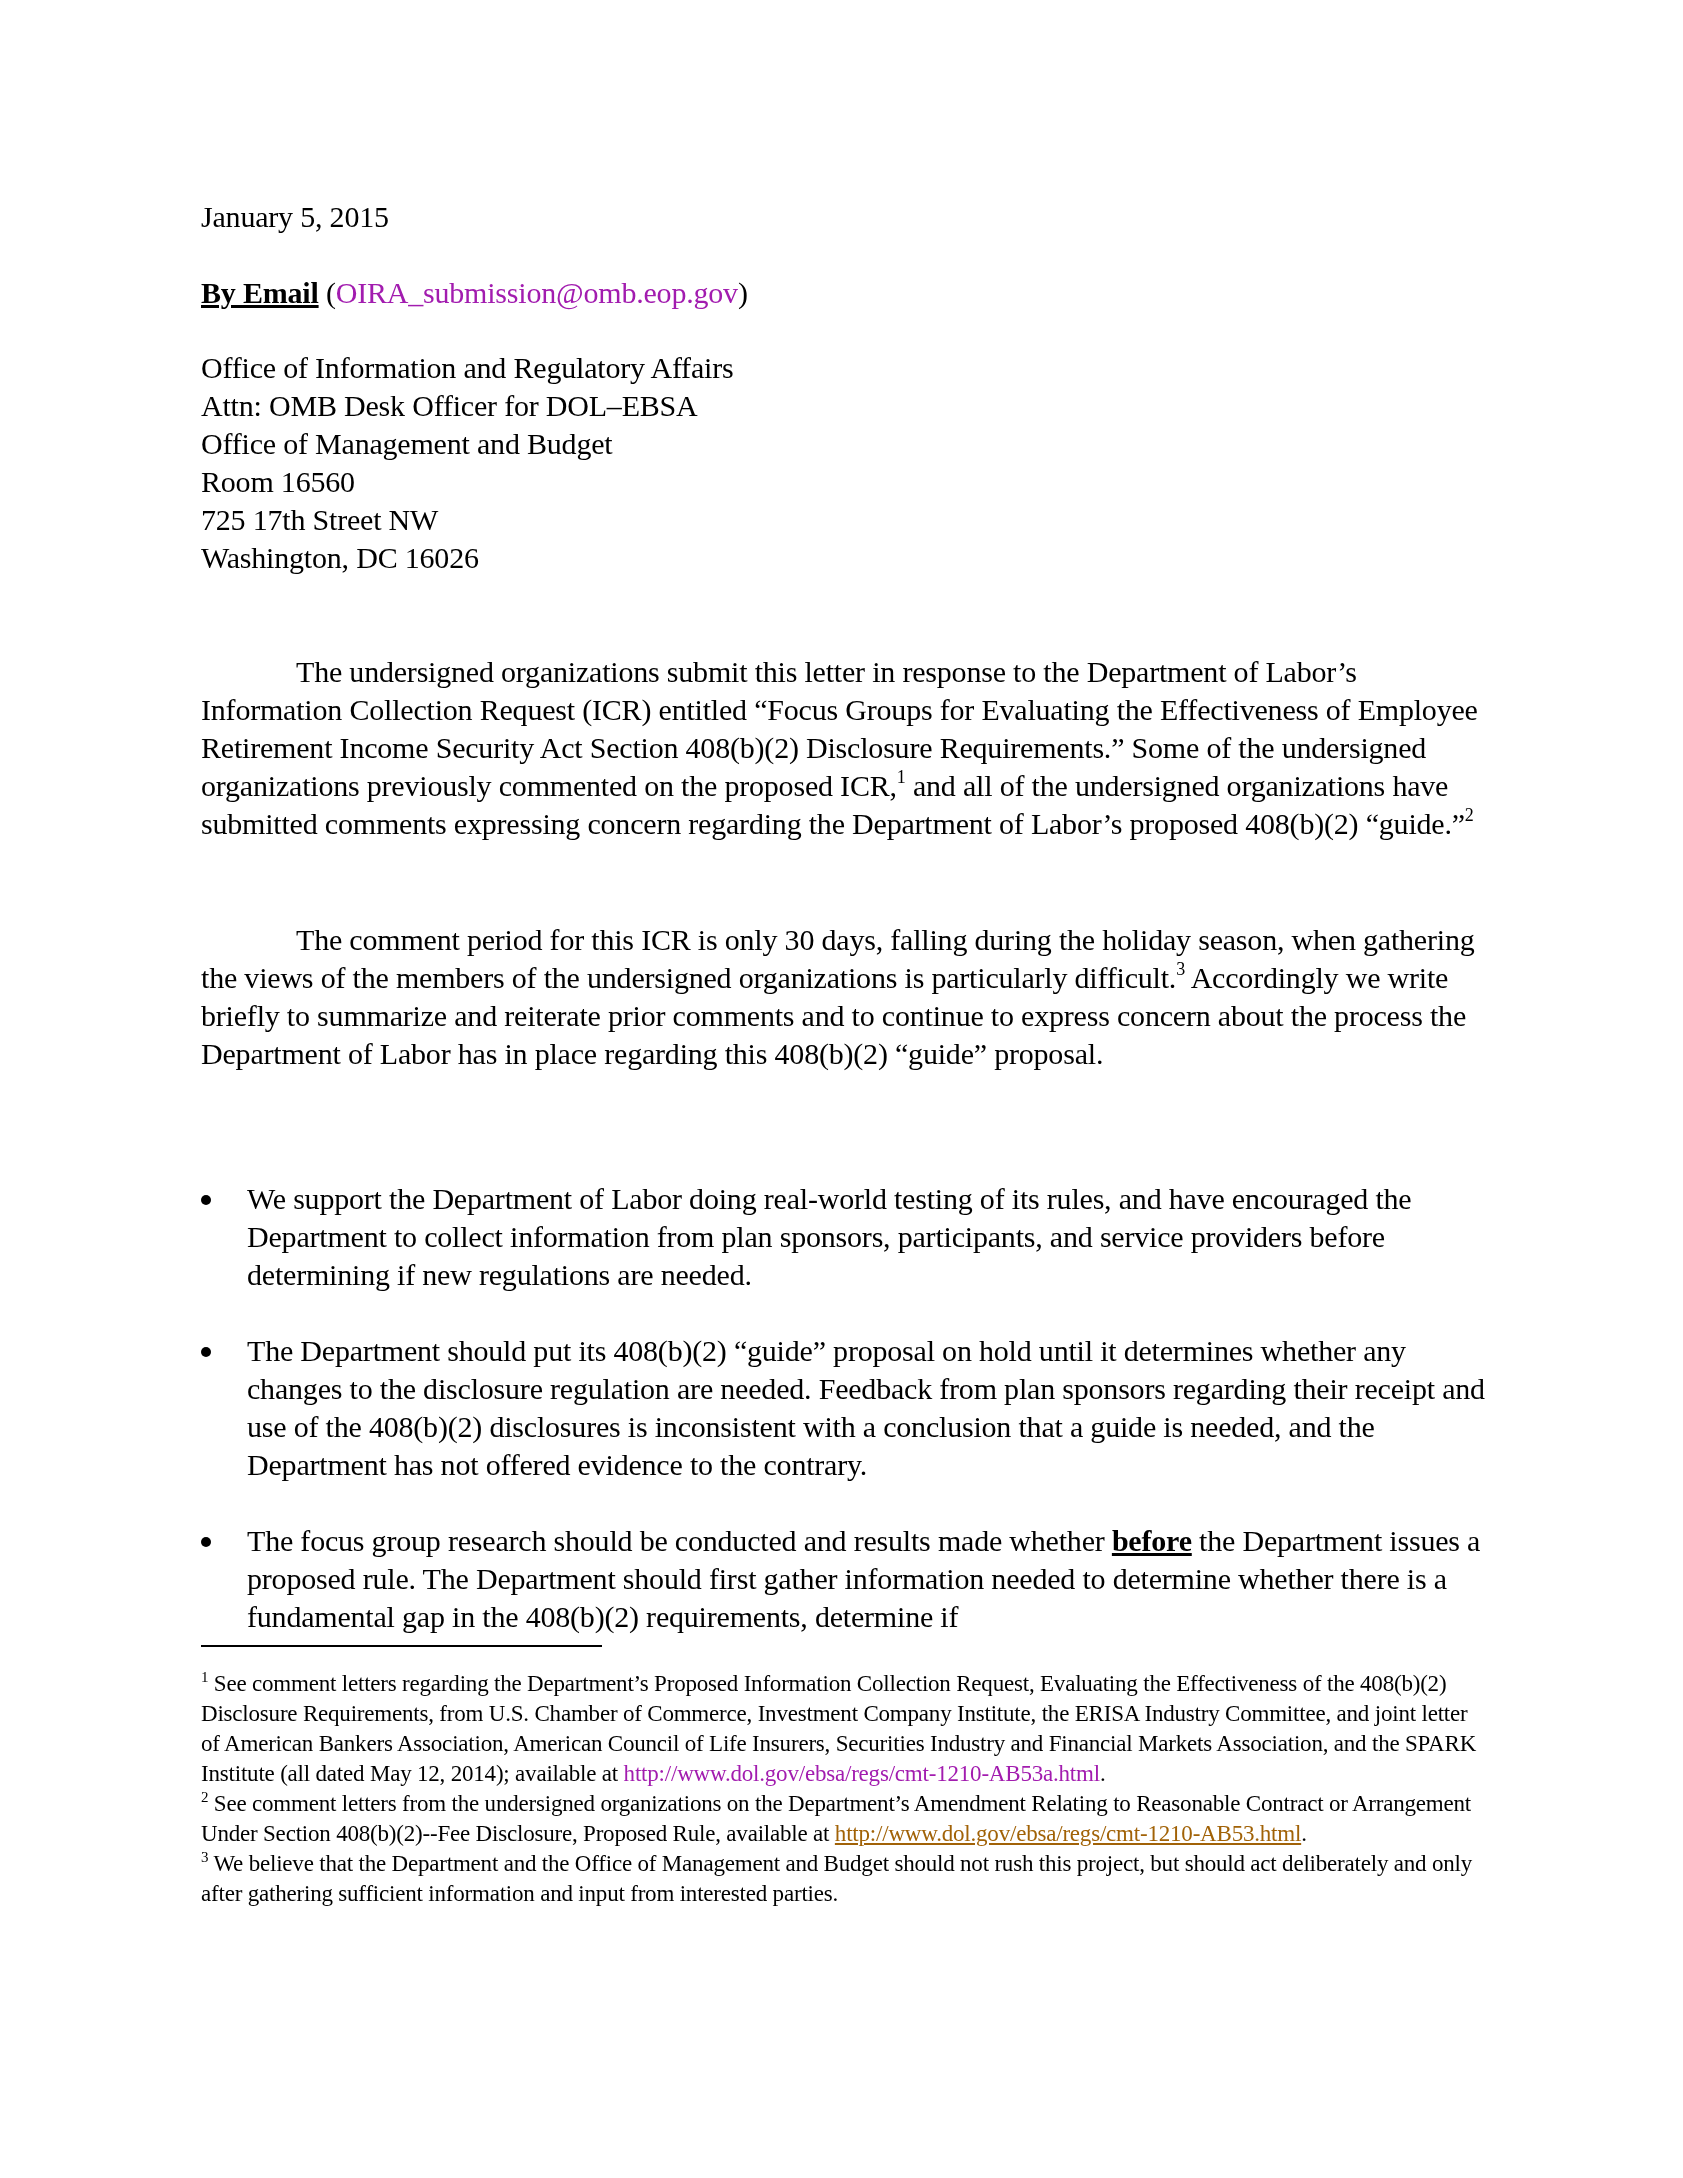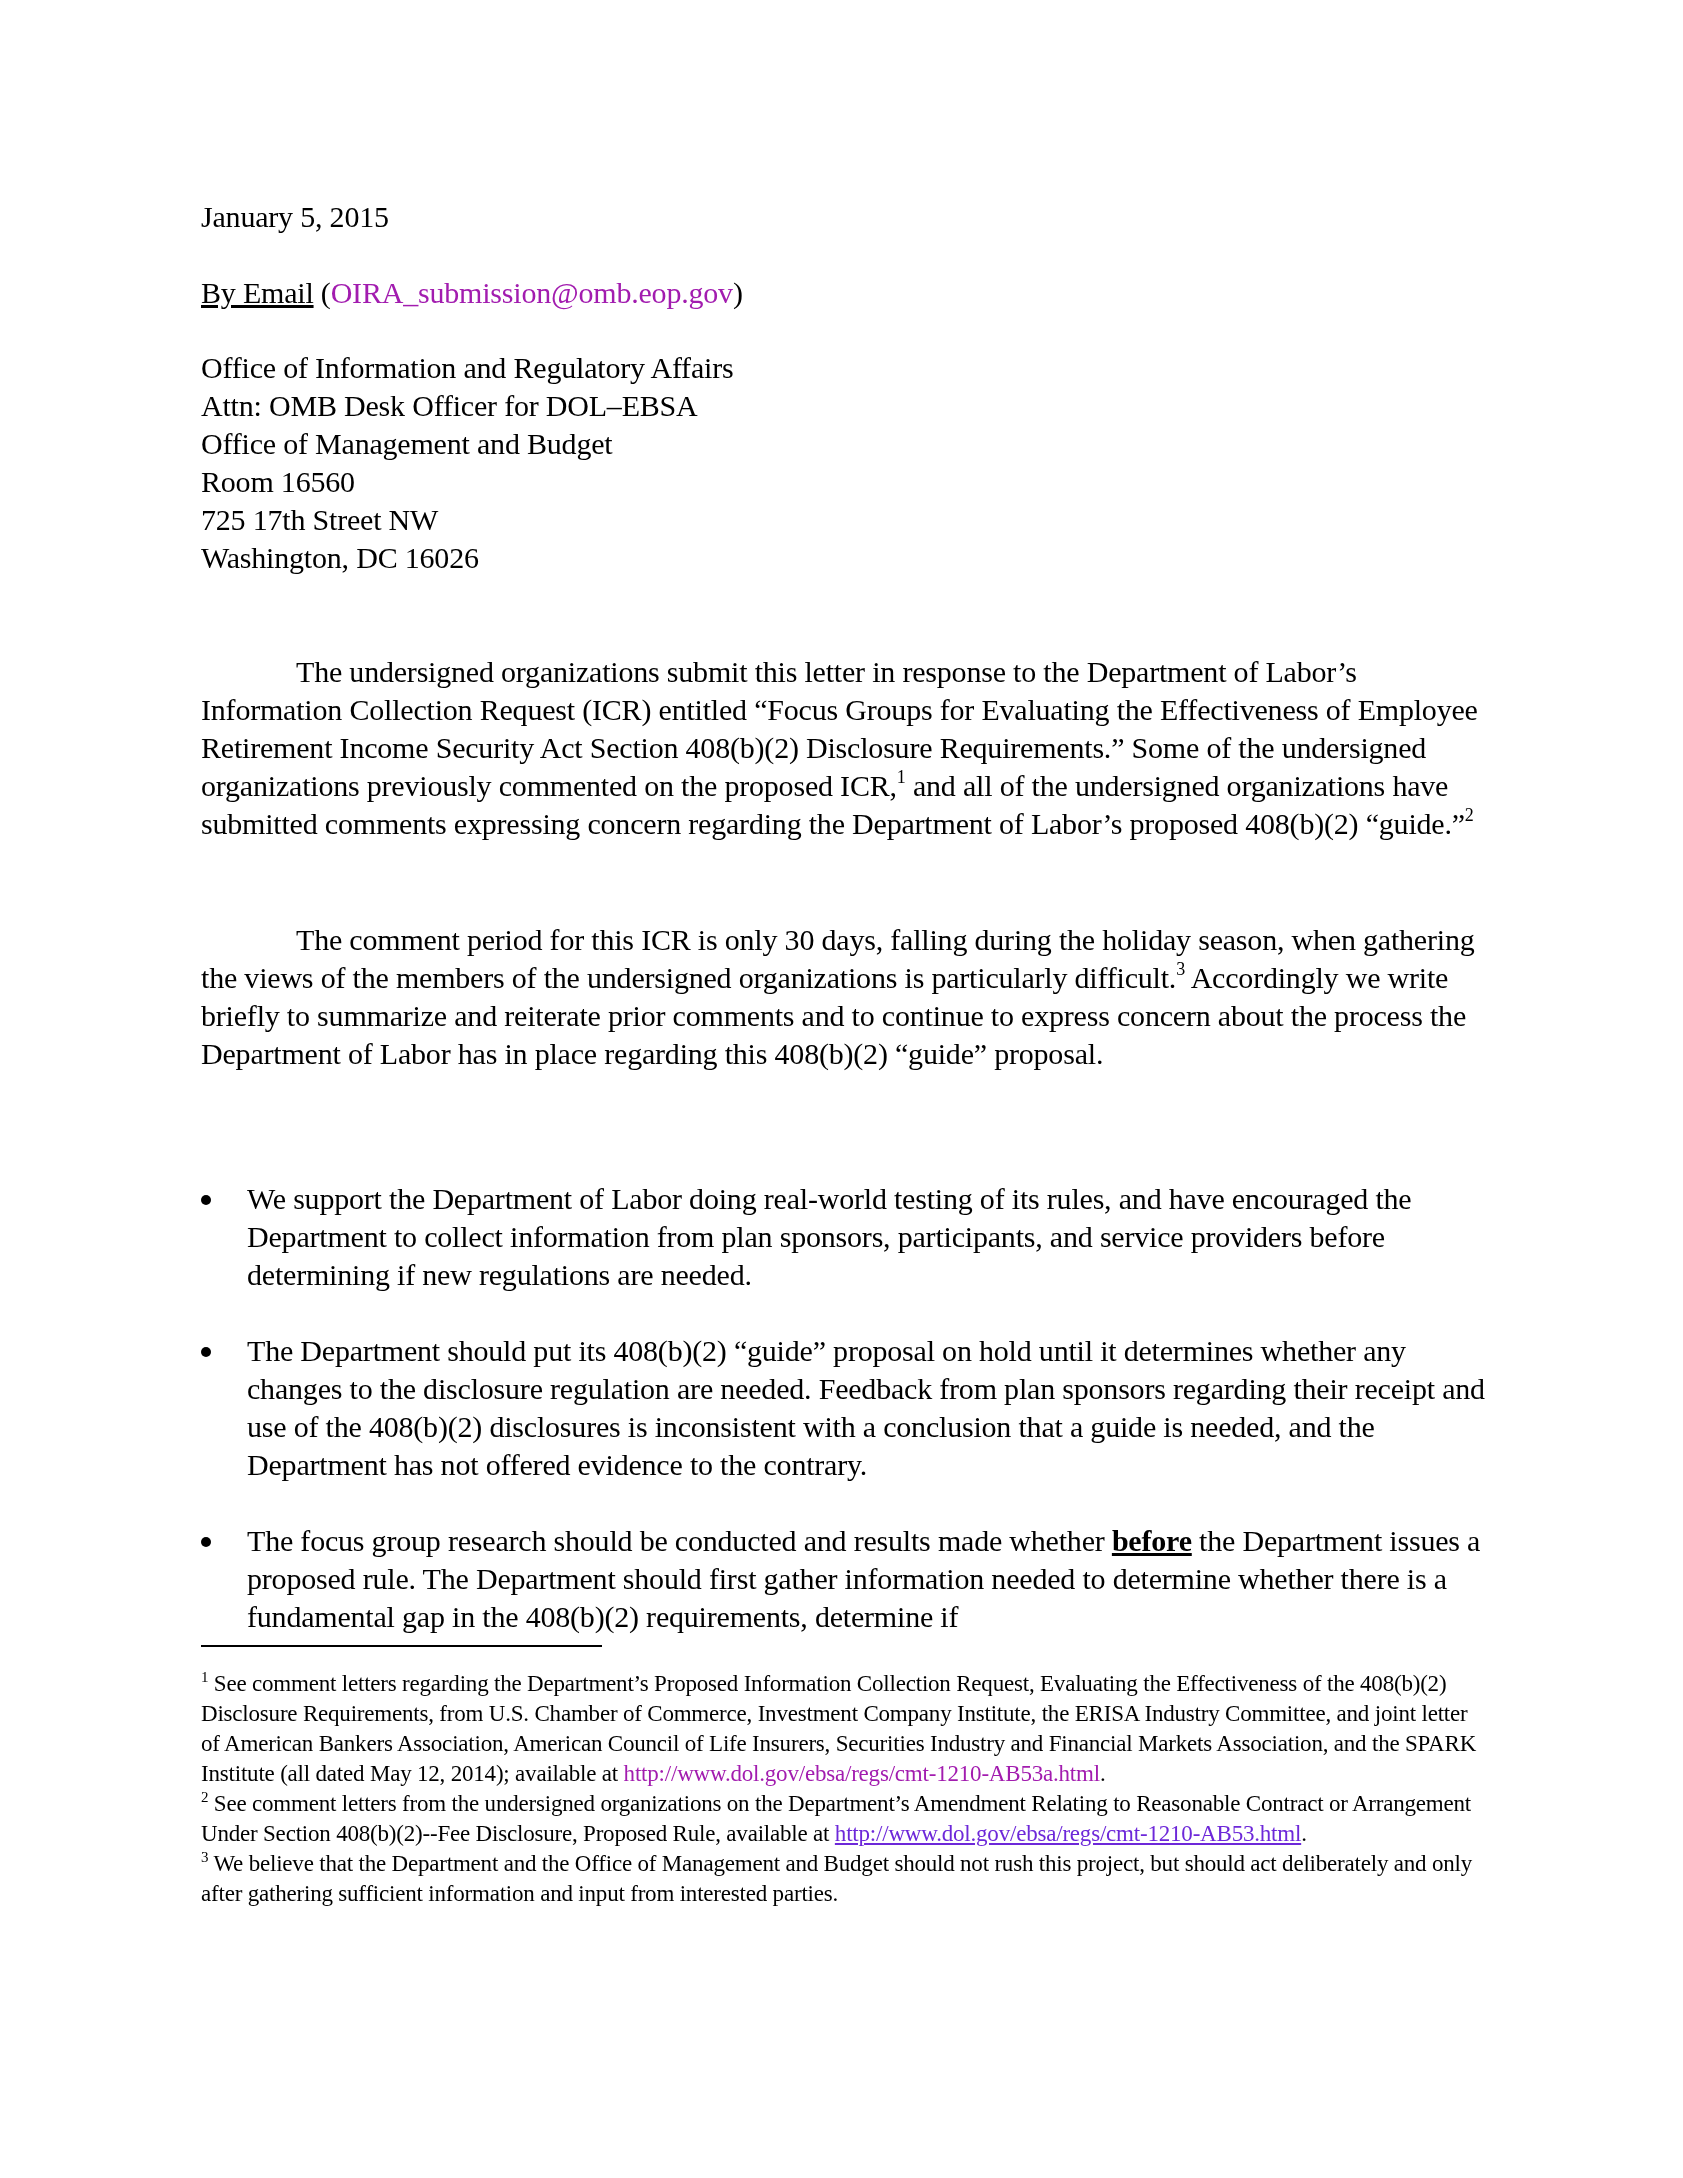--- a/index.html
+++ b/index.html
@@ -16,23 +16,23 @@
       top: 0;
       width: 1287px;
     }
     .body-text {
       font-size: 30px;
       line-height: 38px;
       letter-spacing: -0.2px;
     }
     .date { position: absolute; top: 198px; left: 0; text-align: center; }
     .by-email { position: absolute; top: 274px; left: 0; }
-    .by-email .label { font-weight: normal; text-decoration: underline; text-align: center; }
+    .by-email .label { font-weight: bold; text-decoration: underline; text-align: center; }
     a.link-blue { color: #a21caf; }
-    a.link-purple { color: #6d28d9; text-decoration: underline; }
+    a.link-purple { color: #a16207; text-decoration: underline; }
     .address { position: absolute; top: 349px; left: 0; }
     .address div { white-space: nowrap; }
     .para1 { position: absolute; top: 653px; left: 0; width: 1287px; }
     .para2 { position: absolute; top: 921px; left: 0; width: 1287px; }
     .indent { display: inline-block; width: 95px; }
     sup { font-size: 18px; line-height: 0; position: relative; top: -2px; vertical-align: super; }
     .bullets { position: absolute; top: 1156px; left: 0; width: 1287px; }
     .bullet-item { position: relative; padding-left: 46px; margin-bottom: 38px; margin-top: 24px; }
     .bullet-item .dot {
       position: absolute; left: 0; top: 15px;

